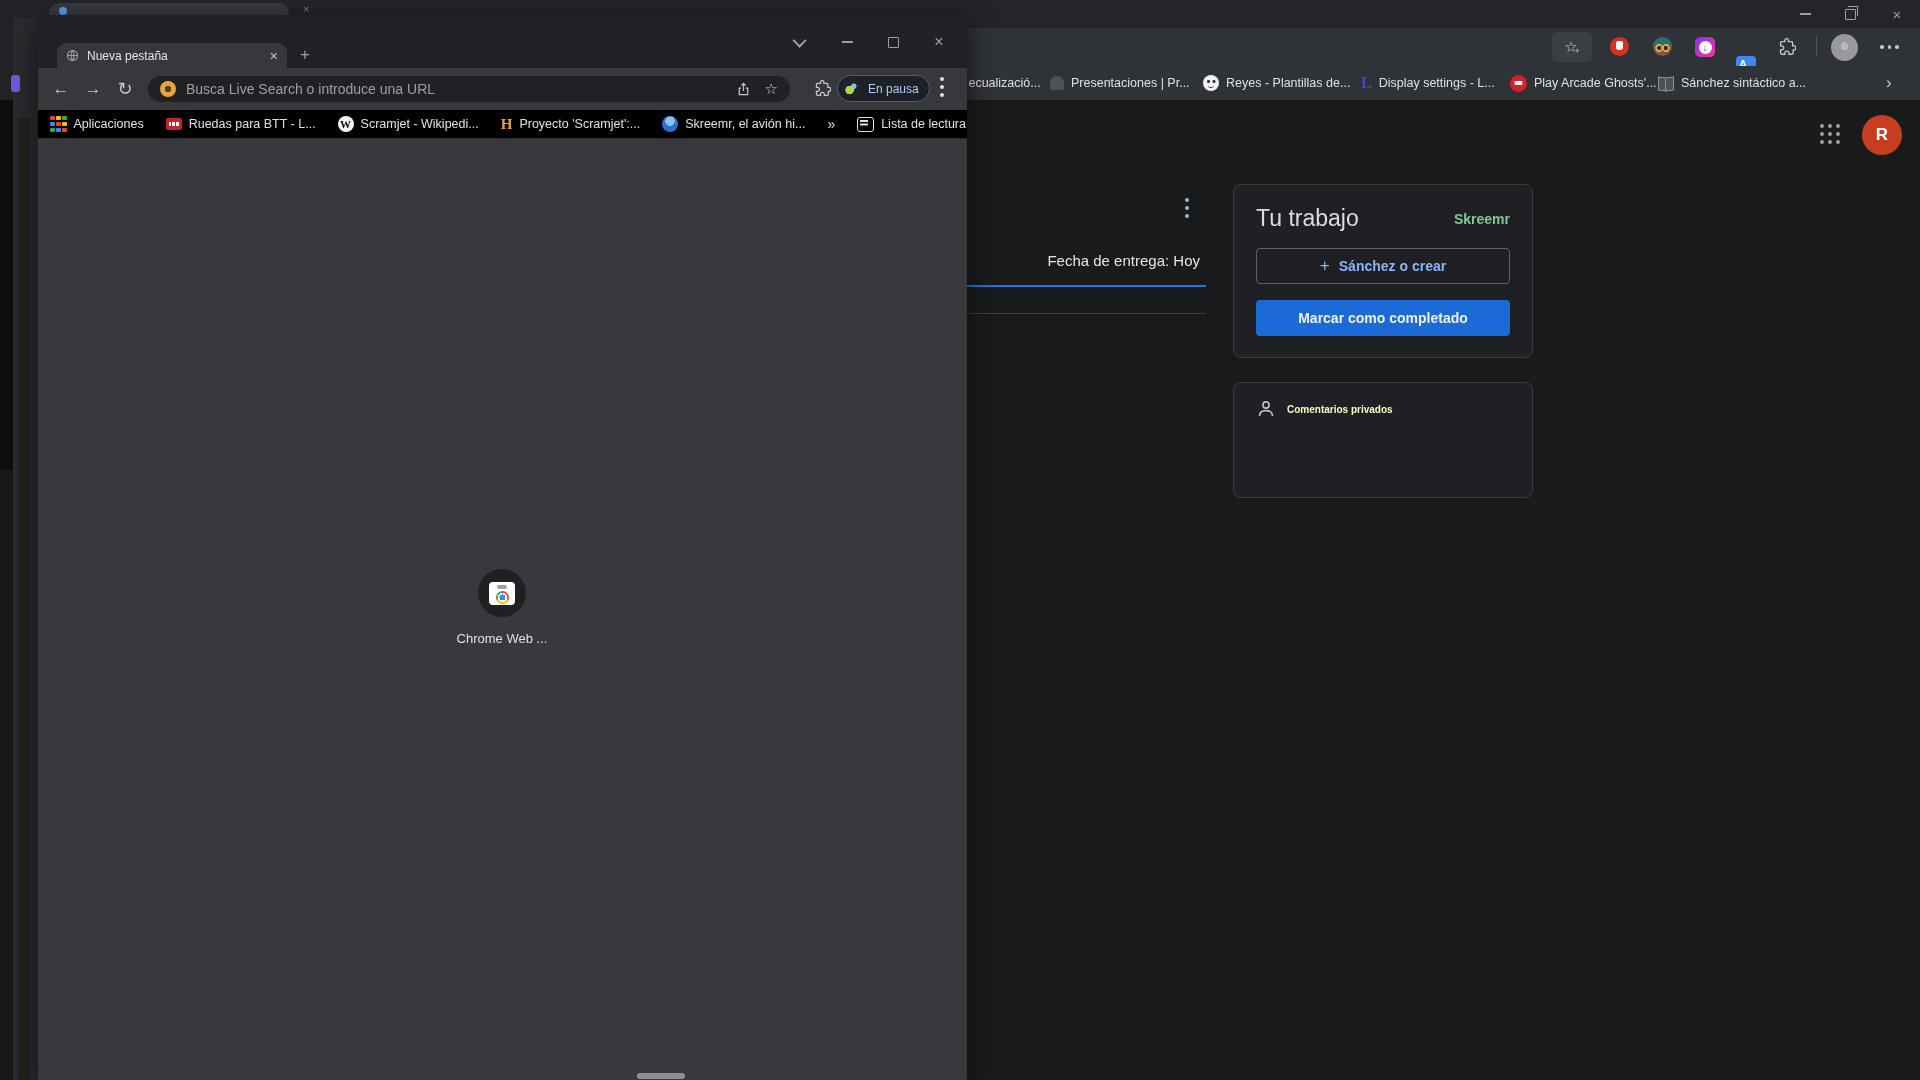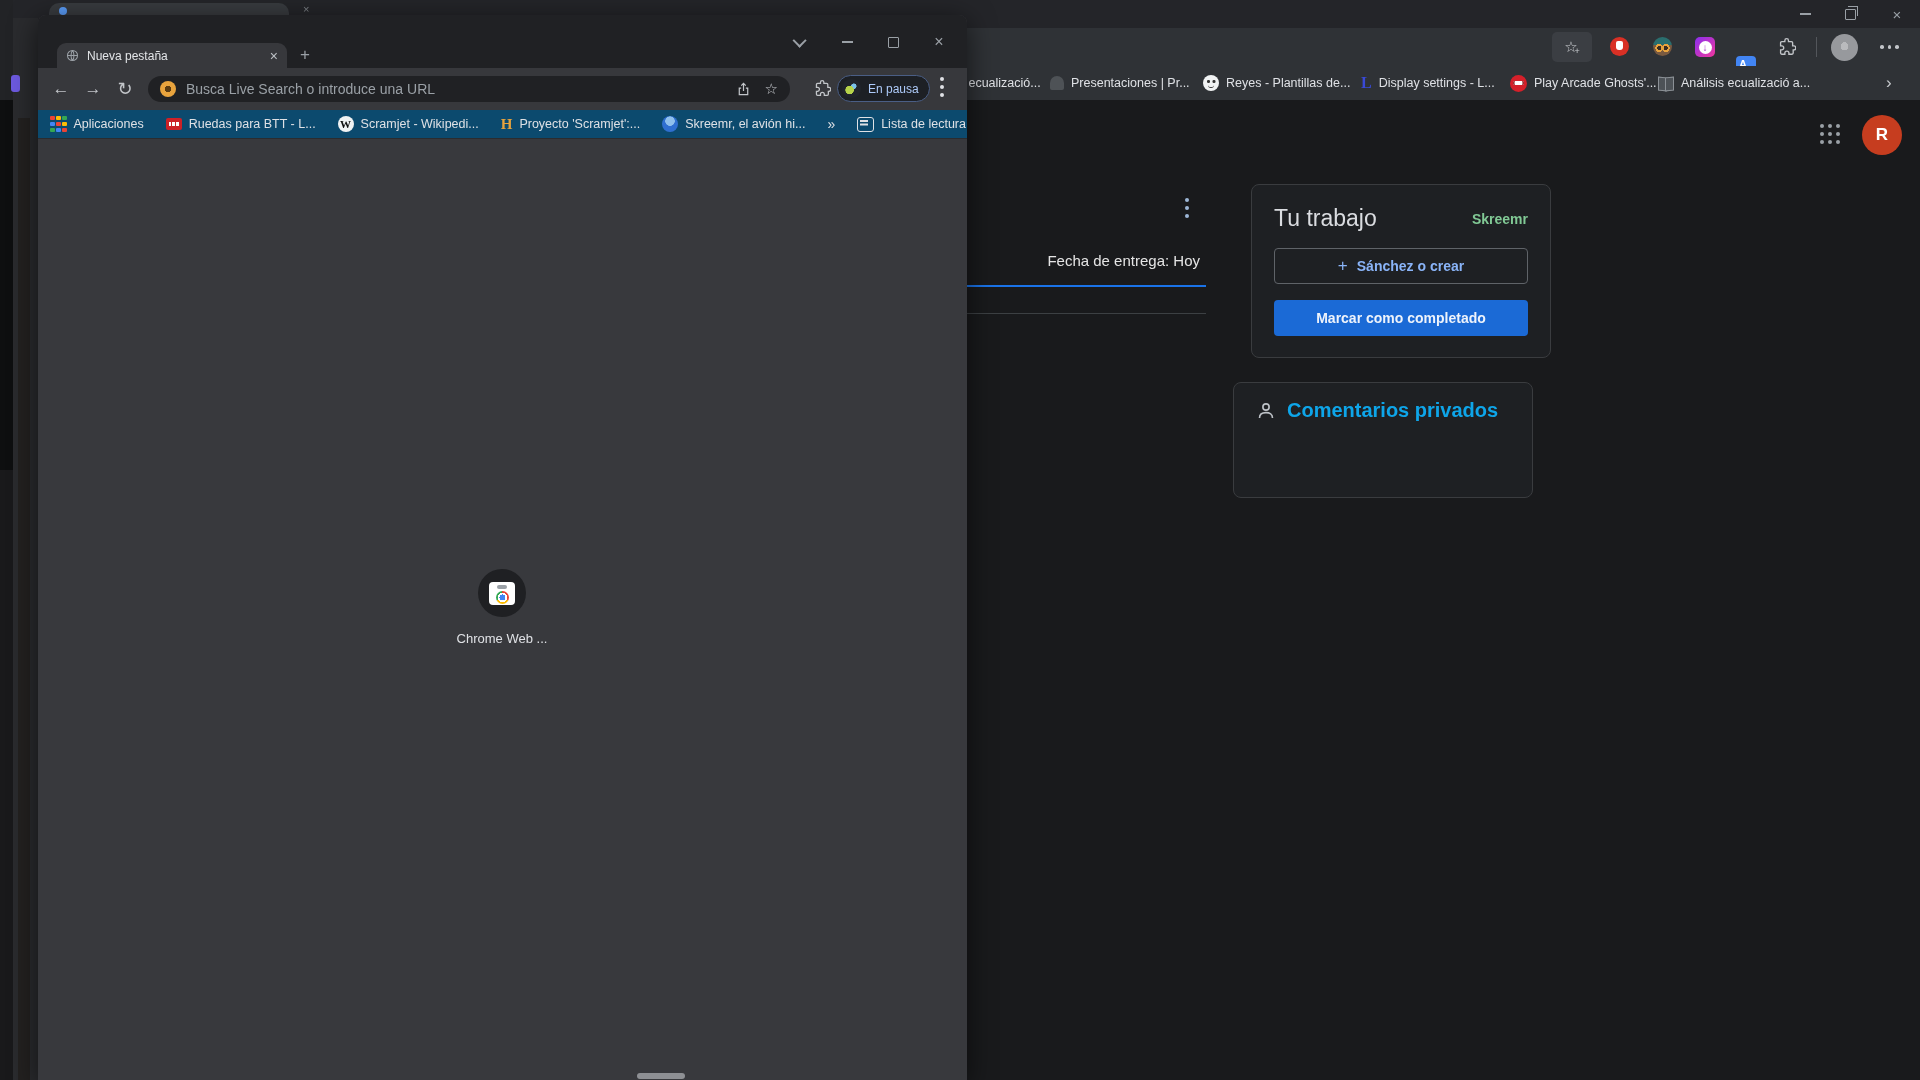--- a/index.html
+++ b/index.html
@@ -71,29 +71,29 @@
   .apps-grid i{width:4px;height:4px;border-radius:50%;background:#9aa0a6;}
   .avatar-r{position:absolute;left:1862px;top:15px;width:40px;height:40px;border-radius:50%;background:#c63d1f;
     color:#fff;font-size:17px;font-weight:bold;display:flex;align-items:center;justify-content:center;}
   .dots-v{position:absolute;display:flex;flex-direction:column;gap:4px;}
   .dots-v i{width:4px;height:4px;border-radius:50%;background:#9db6d6;}
   .due-date{position:absolute;left:1000px;top:152px;width:200px;text-align:right;color:#e5e5e5;font-size:15px;}
   .blue-line{position:absolute;left:950px;top:185px;width:256px;height:2px;background:#1a73e8;}
   .grey-div{position:absolute;left:950px;top:213px;width:256px;height:1px;background:#3c4043;}
 
   .card{position:absolute;left:1233px;width:300px;background:#1e2023;border:1px solid #3a3c3f;border-radius:8px;box-sizing:border-box;padding:20px 22px;}
-  .card1{top:84px;height:174px;margin-left:18px;}
+  .card1{top:84px;height:174px;}
   .card2{top:282px;height:116px;padding-top:16px;}
   .card-head{display:flex;align-items:center;justify-content:space-between;}
   .work-title{color:#dadce0;font-size:23px;}
   .work-status{color:#81c995;font-size:14px;font-weight:bold;}
   .btn-outline{margin-top:16px;height:34px;border:1px solid #5f6368;border-radius:4px;display:flex;align-items:center;justify-content:center;gap:9px;color:#8ab4f8;font-size:14px;font-weight:bold;cursor:pointer;}
   .btn-outline .plus{font-size:17px;font-weight:normal;}
   .btn-fill{margin-top:16px;height:36px;border-radius:4px;background:#1b6ad6;display:flex;align-items:center;justify-content:center;color:#eef3fb;font-size:14px;font-weight:bold;cursor:pointer;}
-  .pc-head{display:flex;align-items:center;gap:11px;color:#0ea5e9;font-size:20px;font-weight:bold;}
+  .pc-head{display:flex;align-items:center;gap:11px;color:#fef9c3;font-size:10px;font-weight:bold;}
   .pc-links{margin-top:12px;text-align:center;color:#8ab4f8;font-size:15px;font-weight:bold;line-height:25px;cursor:pointer;}
 
   
   .fg-window{left:38px;top:15px;width:929px;height:1065px;z-index:4;border-radius:8px 8px 0 0;overflow:hidden;
     box-shadow:0 6px 28px rgba(0,0,0,.6);background:#37383c;}
   .fg-tabstrip{position:relative;height:53px;background:#202124;}
   .fg-tab{position:absolute;left:19px;top:28px;width:230px;height:25px;background:#37383c;border-radius:9px 9px 0 0;
     display:flex;align-items:center;padding:0 9px;box-sizing:border-box;}
   .fg-tab-title{margin-left:8px;flex:1;color:#e3e5e8;font-size:12px;white-space:nowrap;overflow:hidden;}
   .tab-close{color:#bdc1c6;font-size:14px;line-height:1;cursor:pointer;}
@@ -115,21 +115,21 @@
   .puzzle-btn{position:absolute;left:776px;top:12px;color:#c2c5c9;cursor:pointer;}
   .pause-pill{position:absolute;left:799px;top:7px;height:27px;border:1px solid #4a5e85;border-radius:14px;background:#1d2025;
     display:flex;align-items:center;padding:0 10px 0 4px;box-sizing:border-box;cursor:pointer;}
   .pause-ic{width:19px;height:19px;border-radius:50%;
     background:radial-gradient(circle at 40% 58%, #b6d34a 0 4px, transparent 4.5px),
                radial-gradient(circle at 62% 38%, #7ac0e8 0 2.5px, transparent 3px),#20242b;}
   .pause-label{margin-left:7px;color:#aecbfa;font-size:12px;}
   .fg-kebab{position:absolute;left:902px;top:9px;cursor:pointer;}
   .fg-kebab i{background:#dfe1e5;}
 
-  .fg-bookmarks{height:28px;background:#0c4a6e;display:flex;align-items:center;padding:0 12px;border-bottom:1px solid #2b2c2f;}
+  .fg-bookmarks{height:28px;background:#000000;display:flex;align-items:center;padding:0 12px;border-bottom:1px solid #2b2c2f;}
   .fbm{display:flex;align-items:center;gap:7px;margin-right:22px;color:#dfe1e5;font-size:12.5px;white-space:nowrap;cursor:pointer;}
   .apps-colored{display:grid;grid-template-columns:repeat(3,4.5px);gap:1.5px;}
   .apps-colored i{width:4.5px;height:4.5px;border-radius:1px;}
   .fav-red{width:16px;height:12px;border-radius:2px;background:#cc2127;position:relative;}
   .fav-red::after{content:"";position:absolute;left:3px;top:4px;width:10px;height:3.5px;
     background:linear-gradient(90deg,#fff 0 2px,transparent 2px 3px,#fff 3px 6px,transparent 6px 7px,#fff 7px);}
   .fav-wiki{width:16px;height:16px;border-radius:50%;background:#f1f3f4;color:#111;
     font-family:"Liberation Serif",serif;font-size:11px;font-weight:bold;display:flex;align-items:center;justify-content:center;}
   .fav-H{color:#e8a33d;font-weight:bold;font-size:15px;font-family:"Liberation Serif",serif;}
   .fav-blue{width:16px;height:16px;border-radius:50%;
@@ -218,21 +218,21 @@
       <div class="bm" style="left:1361px;">
         <span class="fav-L">L</span>
         <span>Display settings - L...</span>
       </div>
       <div class="bm" style="left:1510px;">
         <span class="fav-redglasses"></span>
         <span>Play Arcade Ghosts'...</span>
       </div>
       <div class="bm" style="left:1658px;">
         <span class="fav-book"></span>
-        <span>Análisis ecualizació a...</span>
+        <span>Sánchez sintáctico a...</span>
       </div>
       <div class="bm chev" style="left:1886px;">›</div>
     </div>
 
     <div class="bg-page">
       <div class="apps-grid" style="top:24px;">
         <i></i>
           <i></i>
           <i></i>
           <i></i>

